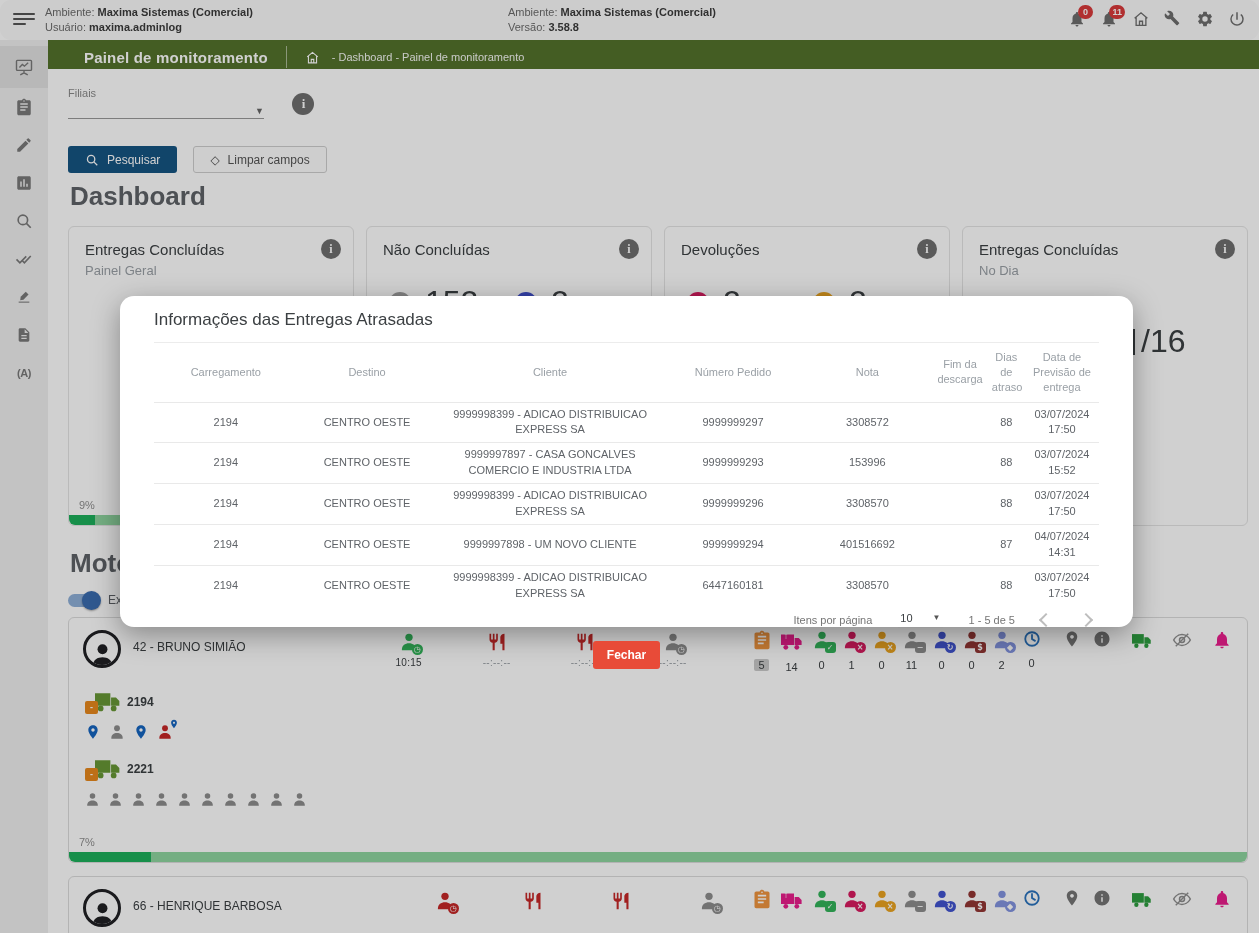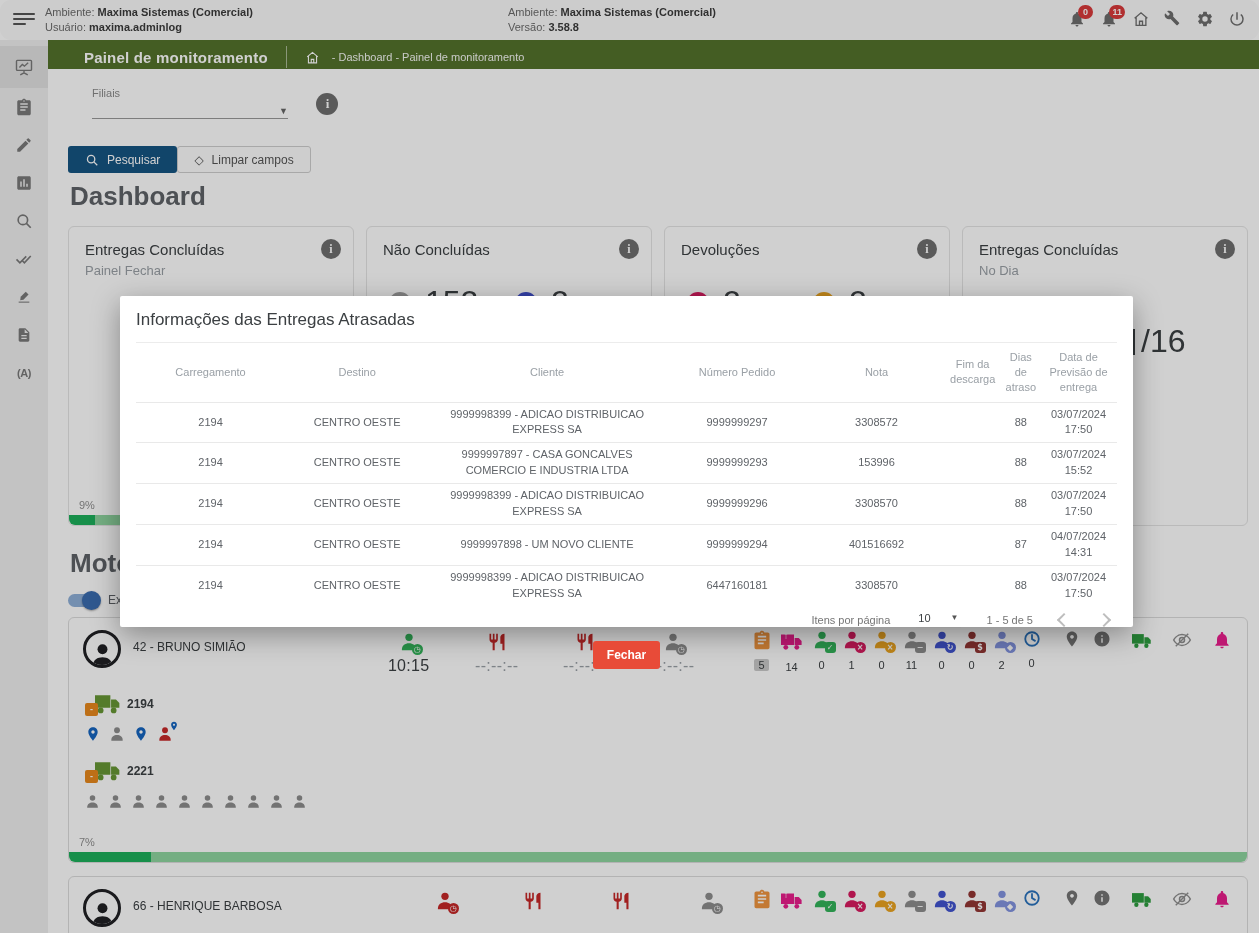--- a/index.html
+++ b/index.html
@@ -30,26 +30,26 @@
   .gb-bc{font-size:11px;margin-left:12px;color:rgba(255,255,255,.95);}
 
   
   .sidebar{position:absolute;top:40px;left:0;bottom:0;width:48px;background:#f0f0f0;display:flex;flex-direction:column;align-items:center;padding-top:6px;box-sizing:border-box;}
   .side-item{width:48px;height:38px;display:flex;align-items:center;justify-content:center;color:#7a7a7a;cursor:pointer;}
   .side-item.sel{background:#e2e2e2;height:42px;}
   .lang-txt{font-size:11px;font-weight:bold;letter-spacing:-.5px;}
 
   
   .content{position:absolute;top:69px;left:48px;right:0;bottom:0;background:#fff;padding:18px 11px 0 20px;overflow:hidden;box-sizing:border-box;}
-  .field{width:196px;display:inline-block;vertical-align:top;cursor:pointer;margin-left:24px;}
+  .field{width:196px;display:inline-block;vertical-align:top;cursor:pointer;}
   .field .lbl{font-size:11px;color:#8a8a8a;}
   .field .line{border-bottom:1px solid #9a9a9a;height:17px;display:flex;justify-content:flex-end;align-items:flex-end;color:#666;font-size:9px;padding-bottom:2px;}
   .info-btn{display:inline-flex;width:22px;height:22px;border-radius:50%;background:#6f6f6f;color:#fff;align-items:center;justify-content:center;
             font-size:13px;font-weight:bold;font-family:"Liberation Serif",serif;margin-left:24px;vertical-align:top;margin-top:6px;cursor:pointer;}
-  .btnrow{margin-top:27px;display:flex;gap:0;}
+  .btnrow{margin-top:27px;display:flex;gap:16px;}
   .btn{height:27px;border-radius:3px;font-size:12px;display:inline-flex;align-items:center;gap:8px;padding:0 16px;border:1px solid transparent;cursor:pointer;}
   .btn.primary{background:#165583;color:#fff;}
   .btn.ghost{background:#fdfdfd;border-color:#cfcfcf;color:#555;}
   .btn .gl{font-size:12px;}
   .h1{font-size:26px;color:#5f6368;margin:8px 0 0 2px;}
 
   
   .cards{display:flex;gap:12px;margin-top:14px;}
   .card{flex:1;position:relative;background:#fff;border:1px solid #e4e4e4;border-radius:6px;height:300px;padding:14px 16px;box-sizing:border-box;}
   .card .ttl{font-size:15px;color:#3c4043;}
@@ -73,21 +73,21 @@
   .knob{position:absolute;right:-3px;top:-3px;width:19px;height:19px;border-radius:50%;background:#3a6cb0;box-shadow:0 1px 2px rgba(0,0,0,.35);}
   .tlabel{font-size:12px;color:#5f6368;}
   .dcard{position:relative;border:1px solid #dcdcdc;border-radius:6px;background:#fff;margin-top:10px;padding:12px 14px;height:246px;box-sizing:border-box;}
   .dcard.clip{margin-top:13px;height:250px;}
   .dhead{display:flex;align-items:flex-start;}
   .avatar{width:38px;height:38px;border:3px solid #202124;border-radius:50%;overflow:hidden;display:flex;justify-content:center;align-items:flex-end;background:#fff;box-sizing:border-box;flex:none;}
   .avatar svg{width:27px;height:27px;color:#202124;margin-bottom:-4px;}
   .dname{font-size:12px;color:#3c4043;margin:10px 0 0 12px;white-space:nowrap;}
   .times{display:flex;gap:42px;margin-left:140px;margin-top:2px;}
   .titem{display:flex;flex-direction:column;align-items:center;width:46px;}
-  .titem .tv{font-size:16px;color:#9aa0a6;margin-top:5px;letter-spacing:.3px;}
+  .titem .tv{font-size:10px;color:#9aa0a6;margin-top:5px;letter-spacing:.3px;}
   .titem .tv.on{color:#3c4043;}
   .dstats{display:flex;margin-left:auto;gap:7px;align-items:flex-start;}
   .sitem{display:flex;flex-direction:column;align-items:center;width:23px;}
   .sitem .num{font-size:11px;color:#3c4043;margin-top:9px;}
   .numchip{background:#c9c9c9;border-radius:2px;padding:0 4px;}
   .gap-l{margin-left:10px;}
   .stack{position:relative;display:inline-block;}
   .mini{position:absolute;right:-4px;bottom:-3px;width:11px;height:11px;border-radius:3px;background:currentColor;display:flex;align-items:center;justify-content:center;}
   .mini.round{border-radius:50%;}
   .mini em{font-style:normal;color:#fff;font-size:8px;line-height:1;font-weight:bold;font-family:"DejaVu Sans",sans-serif;}
@@ -101,22 +101,22 @@
   .subicons{display:flex;gap:8px;margin:9px 0 0 2px;align-items:center;}
   .ppl{display:flex;gap:8px;margin:10px 0 0 2px;}
 
   
   .c-green{color:#33b45a}.c-red{color:#c62828}.c-gray{color:#8d8d8d}.c-org{color:#ef953f}.c-mag{color:#e91e8c}
   .c-crim{color:#d81b60}.c-amb{color:#eaa421}.c-blue{color:#4254d0}.c-dred{color:#943634}.c-peri{color:#8293e0}
   .c-clockb{color:#2a73bd}.c-pin{color:#757575}.c-truckg{color:#2e9e40}.c-bellp{color:#e91e8c}.c-bluepin{color:#1565c0}
 
   
   .backdrop{position:absolute;inset:0;background:rgba(0,0,0,.185);z-index:40;}
-  .modal{position:absolute;left:120px;top:296px;width:1013px;height:331px;background:#fff;z-index:50;border-radius:2px;
-         box-shadow:0 8px 28px rgba(0,0,0,.35);padding:0 16px;box-sizing:border-box;}
+  .modal{position:absolute;left:120px;top:296px;width:1013px;height:331px;background:#fff;z-index:50;border-radius:14px;
+         box-shadow:0 8px 28px rgba(0,0,0,.35);padding:0 34px;box-sizing:border-box;}
   .mtitle{font-size:17px;color:#3c4043;padding:14px 0 12px;}
   .mtable{width:100%;border-collapse:collapse;table-layout:fixed;border-top:1px solid #ececec;}
   .mtable th{font-size:11px;color:#9aa0a6;font-weight:normal;text-align:center;padding:7px 4px;line-height:1.35;}
   .mtable td{font-size:11px;color:#5f6368;text-align:center;padding:4px;border-top:1px solid #e9e9e9;line-height:1.45;height:25px;}
   .mpag{display:flex;justify-content:flex-end;align-items:center;gap:26px;margin-top:6px;font-size:11px;color:#757575;}
   .pgsel{display:inline-flex;gap:20px;border-bottom:1px solid #9a9a9a;padding:0 2px 3px;color:#3c4043;align-items:center;cursor:pointer;font-size:11px;}
   .pgsel .crt{font-size:8px;color:#555;}
   .chevs{display:flex;gap:30px;margin-right:8px;}
   .chev{width:8px;height:8px;border-left:2px solid #bdbdbd;border-bottom:2px solid #bdbdbd;cursor:pointer;}
   .chev.l{transform:rotate(45deg);}  .chev.r{transform:rotate(225deg);}
@@ -334,21 +334,21 @@
         <span>Limpar campos</span>
       </button>
     </div>
 
     <h1 class="h1">Dashboard</h1>
 
     <div class="cards">
 
       <div class="card">
         <div class="ttl">Entregas Concluídas</div>
-        <div class="sub">Painel Fechar</div>
+        <div class="sub">Painel Geral</div>
         <span class="info-btn info">i</span>
         <span class="plabel">9%</span>
         <div class="progress">
             <div class="pd" style="width:9%"></div>
             <div class="pl"></div>
           </div>
       </div>
 
       <div class="card">
         <div class="ttl">Não Concluídas</div>

